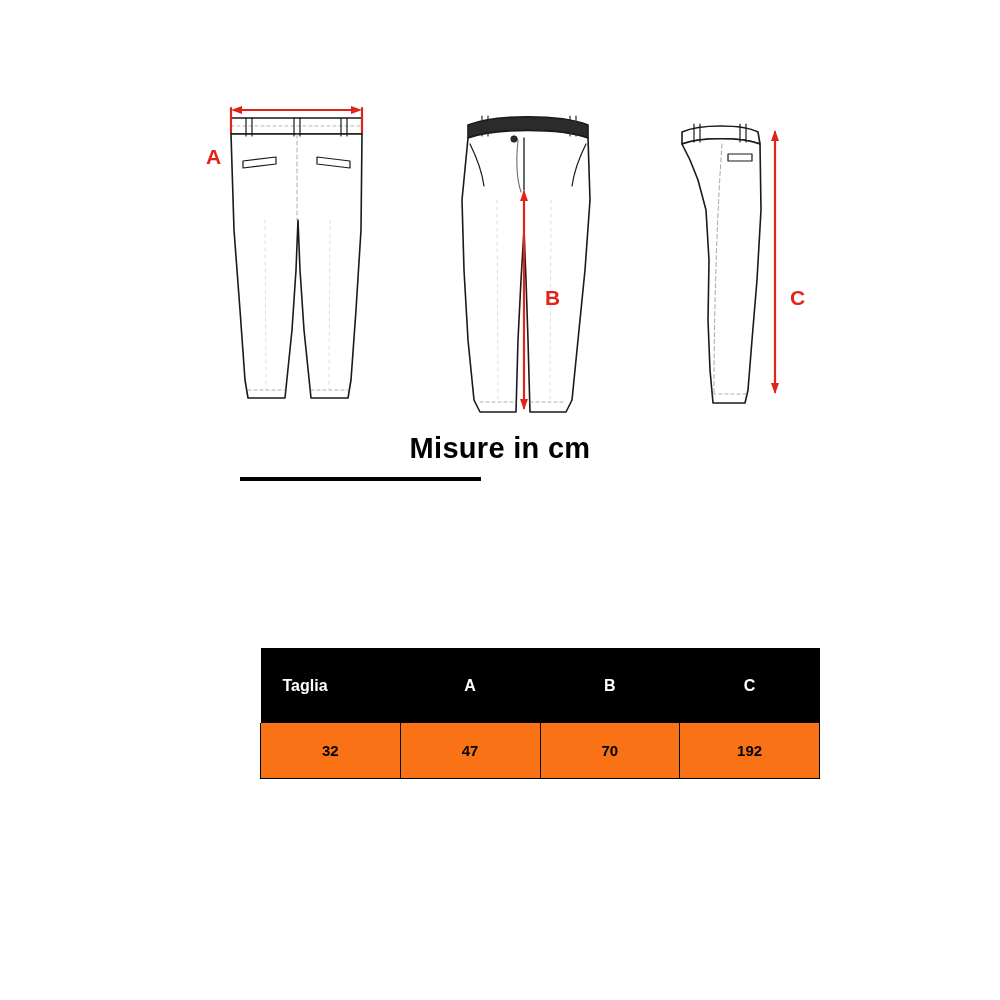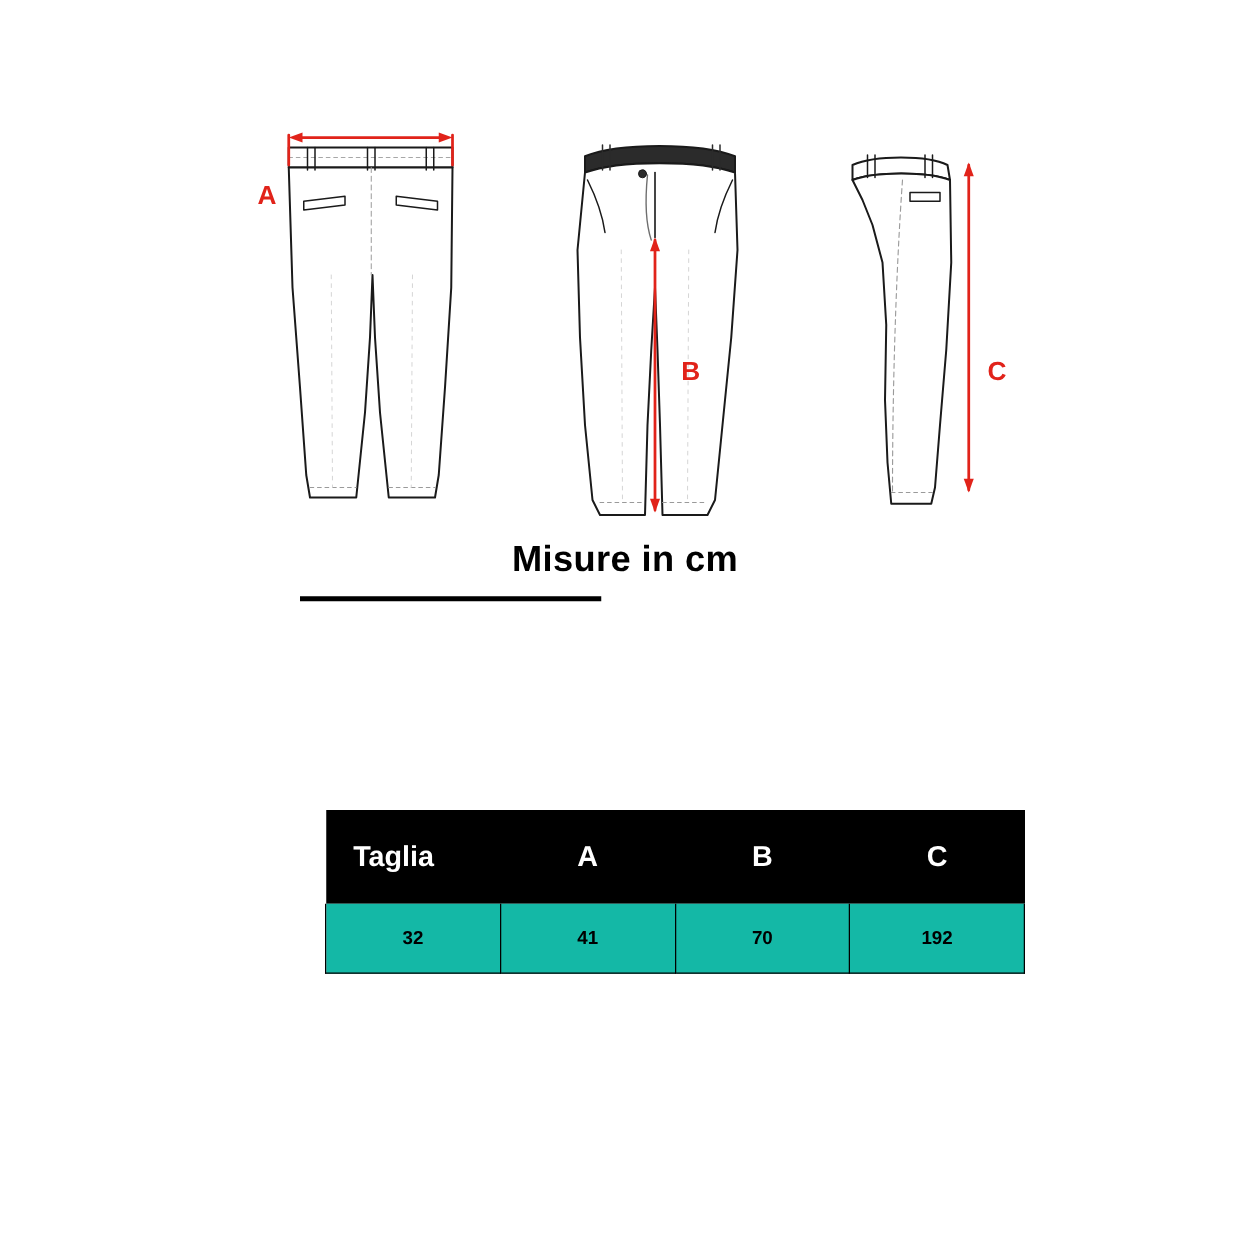--- a/index.html
+++ b/index.html
@@ -72,39 +72,39 @@
     width: 560px;
   }
   table.size-table {
     border-collapse: collapse;
     width: 560px;
     table-layout: fixed;
   }
   table.size-table thead th {
     background: #000000;
     color: #ffffff;
-    font-size: 23px;
+    font-size: 16px;
     font-weight: bold;
     height: 73px;
     vertical-align: middle;
     border: none;
   }
   table.size-table thead th.first-col {
     text-align: left;
     padding-left: 22px;
   }
   table.size-table tbody td {
     border: 1px solid #000000;
     border-top: none;
     height: 53px;
     text-align: center;
     font-size: 15px;
     font-weight: bold;
     vertical-align: middle;
-    background: #14b8a6;
+    background: #f97316;
   }
   table.size-table tbody td.first-col {
     width: 98px;
   }
 </style>
 </head>
 <body>
 
 <div class="stage">
 
@@ -222,21 +222,21 @@
         <tr>
           <th class="first-col">Taglia</th>
           <th>A</th>
           <th>B</th>
           <th>C</th>
         </tr>
       </thead>
       <tbody>
         <tr>
           <td class="first-col">32</td>
-          <td>41</td>
+          <td>47</td>
           <td>70</td>
           <td>192</td>
         </tr>
       </tbody>
     </table>
   </div>
 
 </div>
 
 </body></html>

